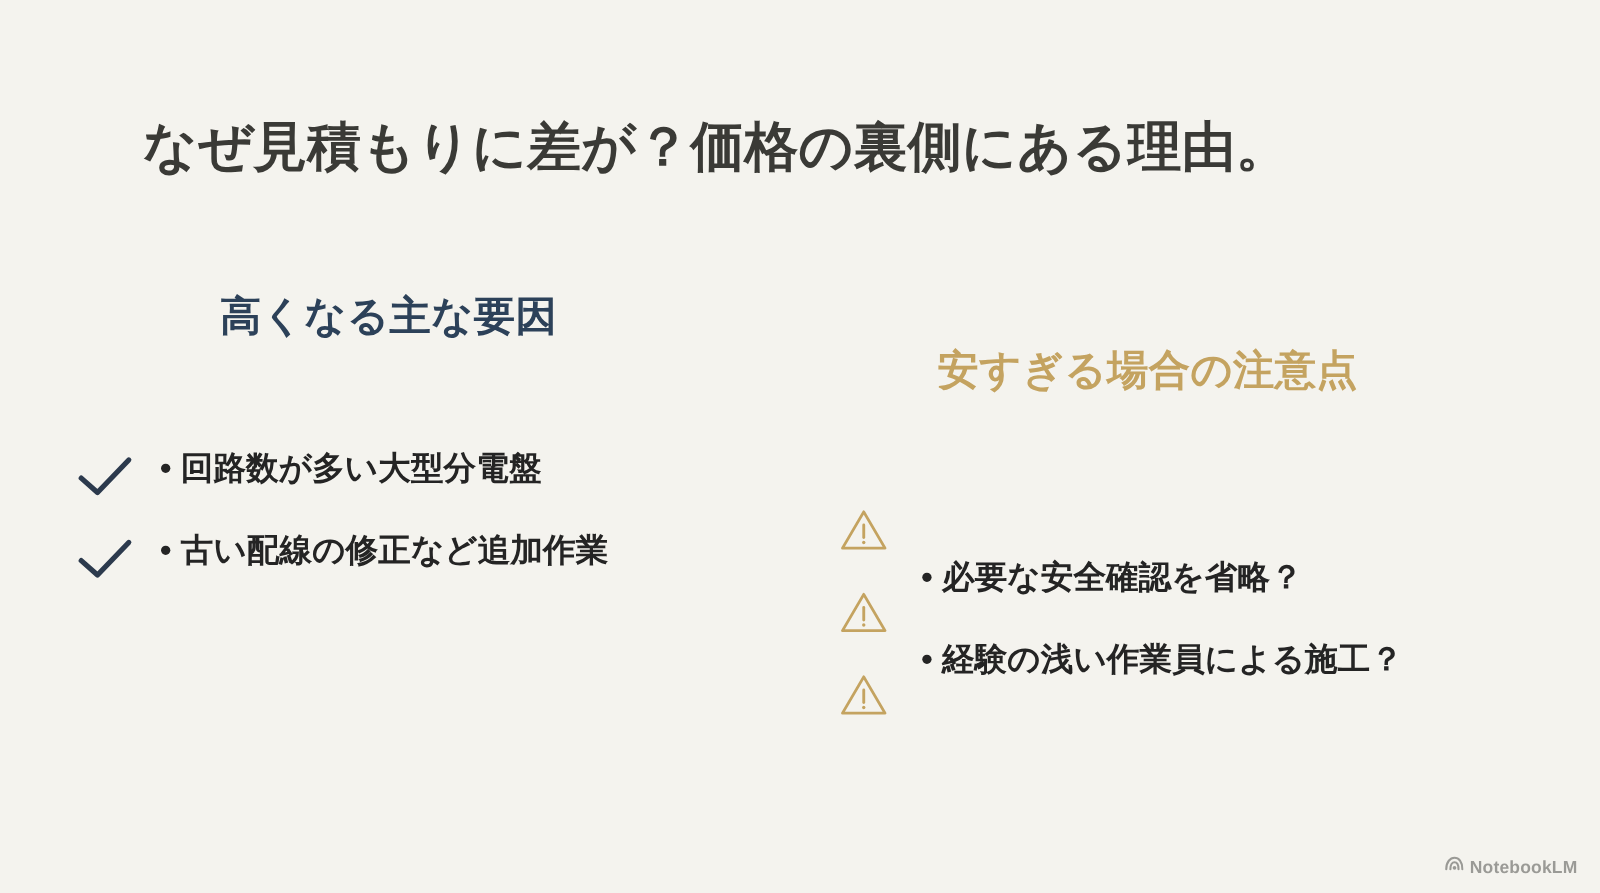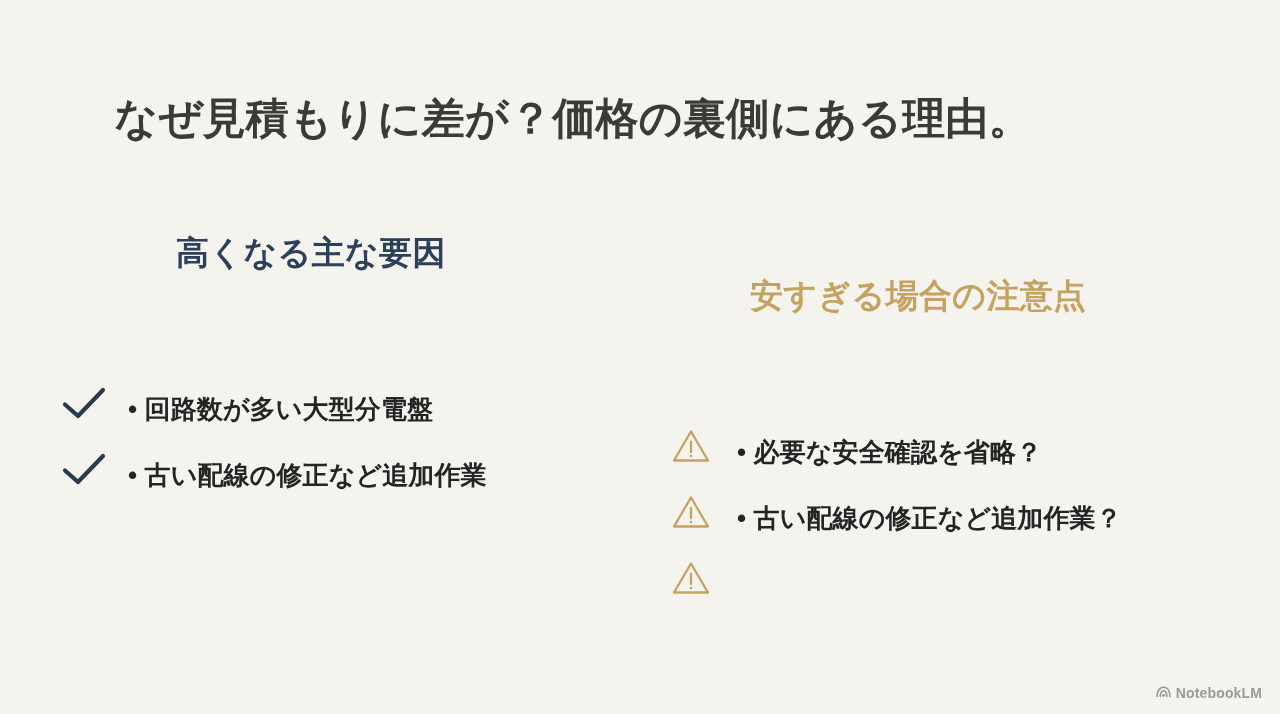--- a/index.html
+++ b/index.html
@@ -84,21 +84,21 @@
 
   
   .item-list {
     list-style: none;
     margin: 0;
     padding: 0;
   }
   .list-item {
     display: flex;
     flex-direction: row;
-    align-items: flex-end;
+    align-items: flex-start;
     height: 66px;
     white-space: nowrap;
   }
   .column-left .item-list { margin-top: 86px; }
   .column-right .item-list { margin-top: 86px; }
 
   .item-icon {
     flex: 0 0 auto;
     width: 56px;
     height: 44px;
@@ -114,20 +114,21 @@
   .item-text {
     font-size: 26px;
     font-weight: 700;
     color: #242424;
     line-height: 1.2;
     letter-spacing: 0.005em;
     padding-left: 16px;
   }
   .column-right .item-text {
     padding-left: 20px;
+    margin-top: 44px;
   }
 
   
   .watermark {
     position: absolute;
     right: 18px;
     bottom: 12px;
     display: flex;
     align-items: center;
     gap: 5px;
@@ -196,21 +197,21 @@
         </li>
 
         <li class="list-item">
           <span class="item-icon">
             <svg width="40" height="37" viewBox="0 0 40 37" aria-hidden="true">
               <path d="M20 3.5 L37 32.5 L3 32.5 Z" fill="none" stroke="#c4a360" stroke-width="2.3" stroke-linejoin="round"></path>
               <line x1="20" y1="14" x2="20" y2="24" stroke="#c4a360" stroke-width="2.3" stroke-linecap="round"></line>
               <circle cx="20" cy="28" r="1.35" fill="#c4a360"></circle>
             </svg>
           </span>
-          <span class="item-text"><span>•</span>&nbsp;<span>古い配線の修正など追加作業？</span></span>
+          <span class="item-text"><span>•</span>&nbsp;<span>経験の浅い作業員による施工？</span></span>
         </li>
 
         <li class="list-item">
           <span class="item-icon">
             <svg width="40" height="37" viewBox="0 0 40 37" aria-hidden="true">
               <path d="M20 3.5 L37 32.5 L3 32.5 Z" fill="none" stroke="#c4a360" stroke-width="2.3" stroke-linejoin="round"></path>
               <line x1="20" y1="14" x2="20" y2="24" stroke="#c4a360" stroke-width="2.3" stroke-linecap="round"></line>
               <circle cx="20" cy="28" r="1.35" fill="#c4a360"></circle>
             </svg>
           </span>

